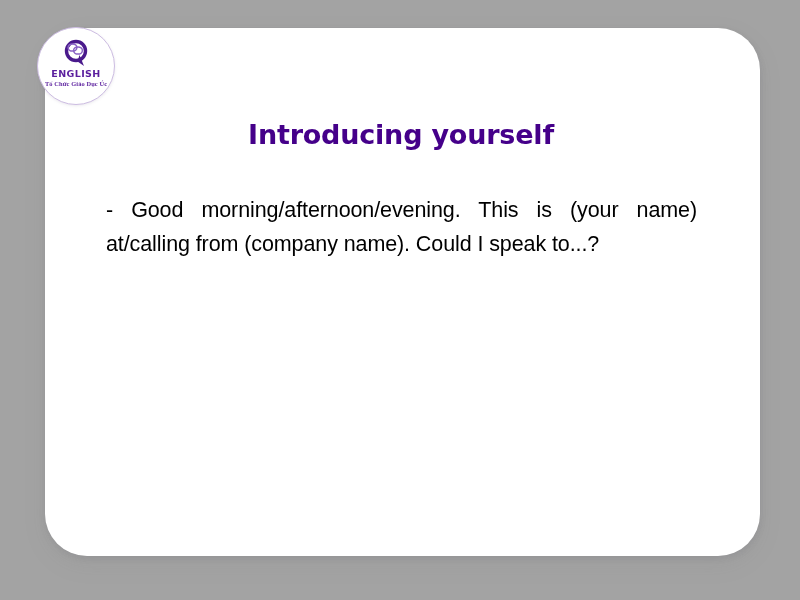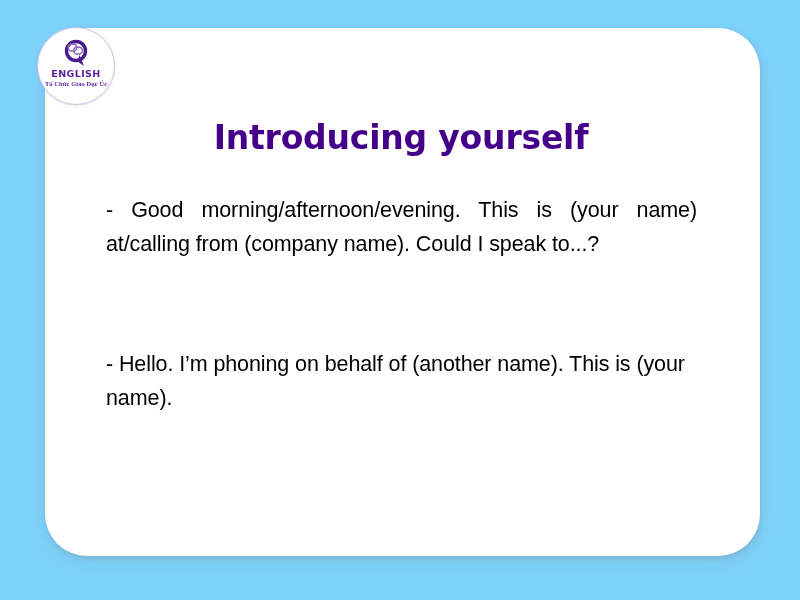--- a/index.html
+++ b/index.html
@@ -14,21 +14,21 @@
     overflow: hidden;
     position: relative;
   }
 
   .slide {
     position: absolute;
     left: 0;
     top: 0;
     width: 800px;
     height: 600px;
-    background: #7dd3fc;
+    background: #a3a3a3;
   }
 
   
   .card {
     position: absolute;
     left: 45px;
     top: 28px;
     width: 715px;
     height: 528px;
     background: #ffffff;
@@ -87,21 +87,21 @@
   
   .slide-title {
     position: absolute;
     left: 97px;
     top: 120px;
     width: 608px;
     text-align: center;
     color: #45008a;
     font-family: "DejaVu Sans", sans-serif;
     font-weight: bold;
-    font-size: 33px;
+    font-size: 27px;
     letter-spacing: -0.2px;
     line-height: 1.1;
   }
 
   
   .body-block {
     position: absolute;
     left: 97px;
     top: 184px;
     width: 609px;
@@ -141,16 +141,15 @@
     <span class="logo-name">ENGLISH</span>
     <span class="logo-tagline">Tổ Chức Giáo Dục Úc</span>
   </div>
 
   <div class="slide-title">Introducing yourself</div>
 
   <div class="body-block">
     <p class="para justify">- Good morning/afternoon/evening. This is (your name) at/calling from (company name). Could I speak to...?</p>
     <div class="para-gap"></div>
     <div class="para-gap"></div>
-    <p class="para">- Hello. I’m phoning on behalf of (another name). This is (your name).</p>
   </div>
 
 </div>
 
 </body></html>

